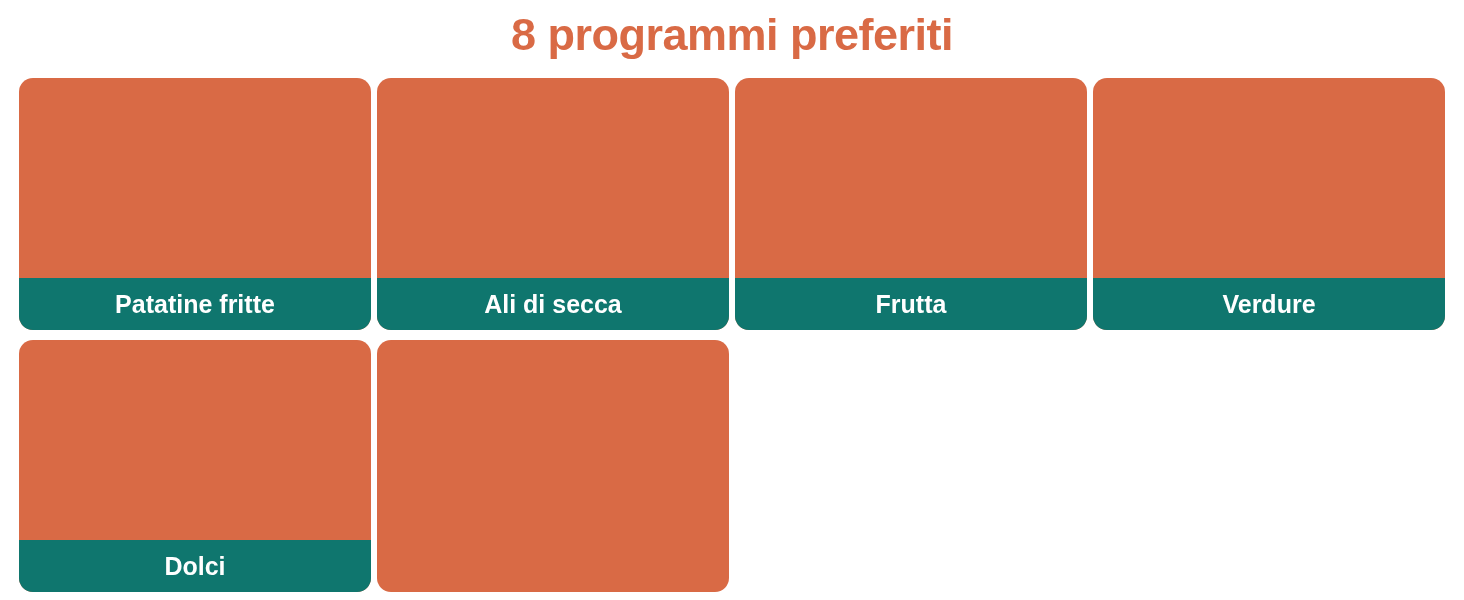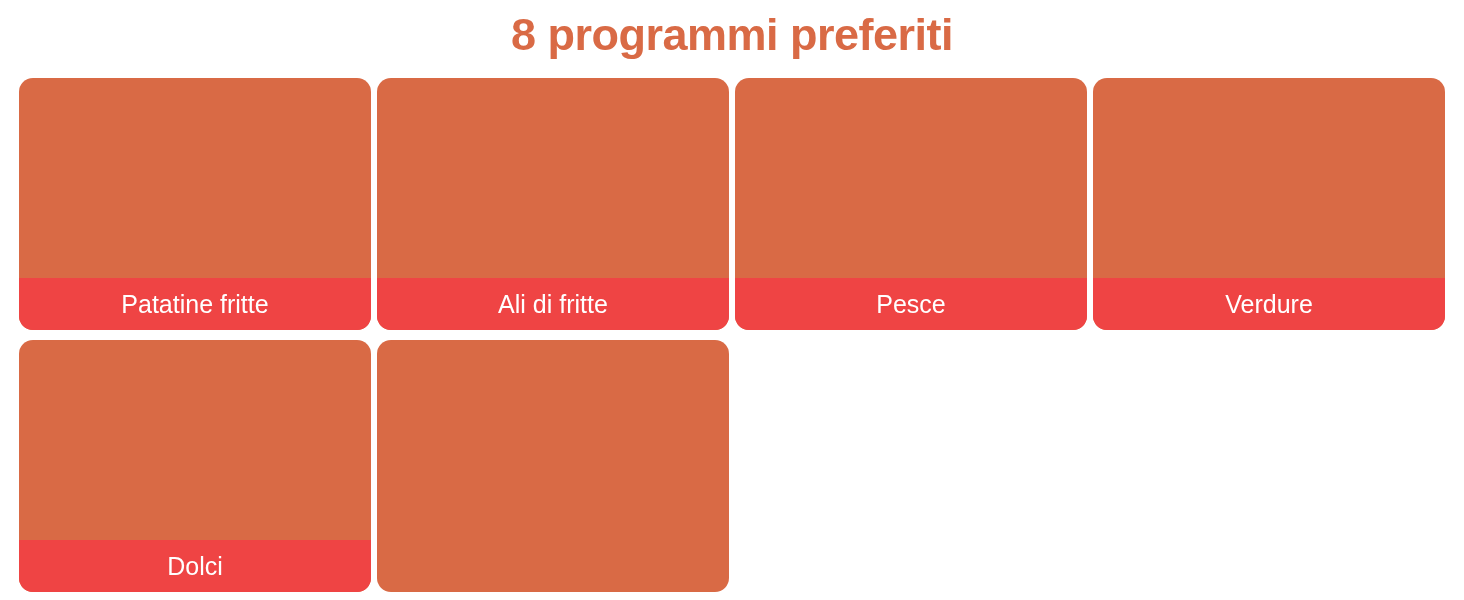--- a/index.html
+++ b/index.html
@@ -39,25 +39,25 @@
     background:#d96a45;
   }
   .photo{
     position:absolute;left:0;top:0;right:0;height:200px;
     overflow:hidden;
   }
   .photo .layer{position:absolute;left:0;top:0;width:100%;height:100%;}
 
   .label{
     position:absolute;left:0;right:0;bottom:0;height:52px;
-    background:#ef4444;
+    background:#0f766e;
     display:flex;align-items:center;justify-content:center;
     color:#ffffff;
     font-size:25px;
-    font-weight:normal;
+    font-weight:bold;
     letter-spacing:0px;
   }
 </style>
 </head>
 <body>
 
 <div class="page">
 
   <div class="title">8 programmi preferiti</div>
 
@@ -68,29 +68,29 @@
         <div class="layer p-fries"></div>
       </div>
       <div class="label">Patatine fritte</div>
     </div>
 
 
     <div class="card">
       <div class="photo">
         <div class="layer p-wings"></div>
       </div>
-      <div class="label">Ali di fritte</div>
+      <div class="label">Ali di secca</div>
     </div>
 
 
     <div class="card">
       <div class="photo">
         <div class="layer p-fish"></div>
       </div>
-      <div class="label">Pesce</div>
+      <div class="label">Frutta</div>
     </div>
 
     <div class="card">
       <div class="photo">
         <div class="layer p-veg"></div>
       </div>
       <div class="label">Verdure</div>
     </div>
 
     <div class="card">

